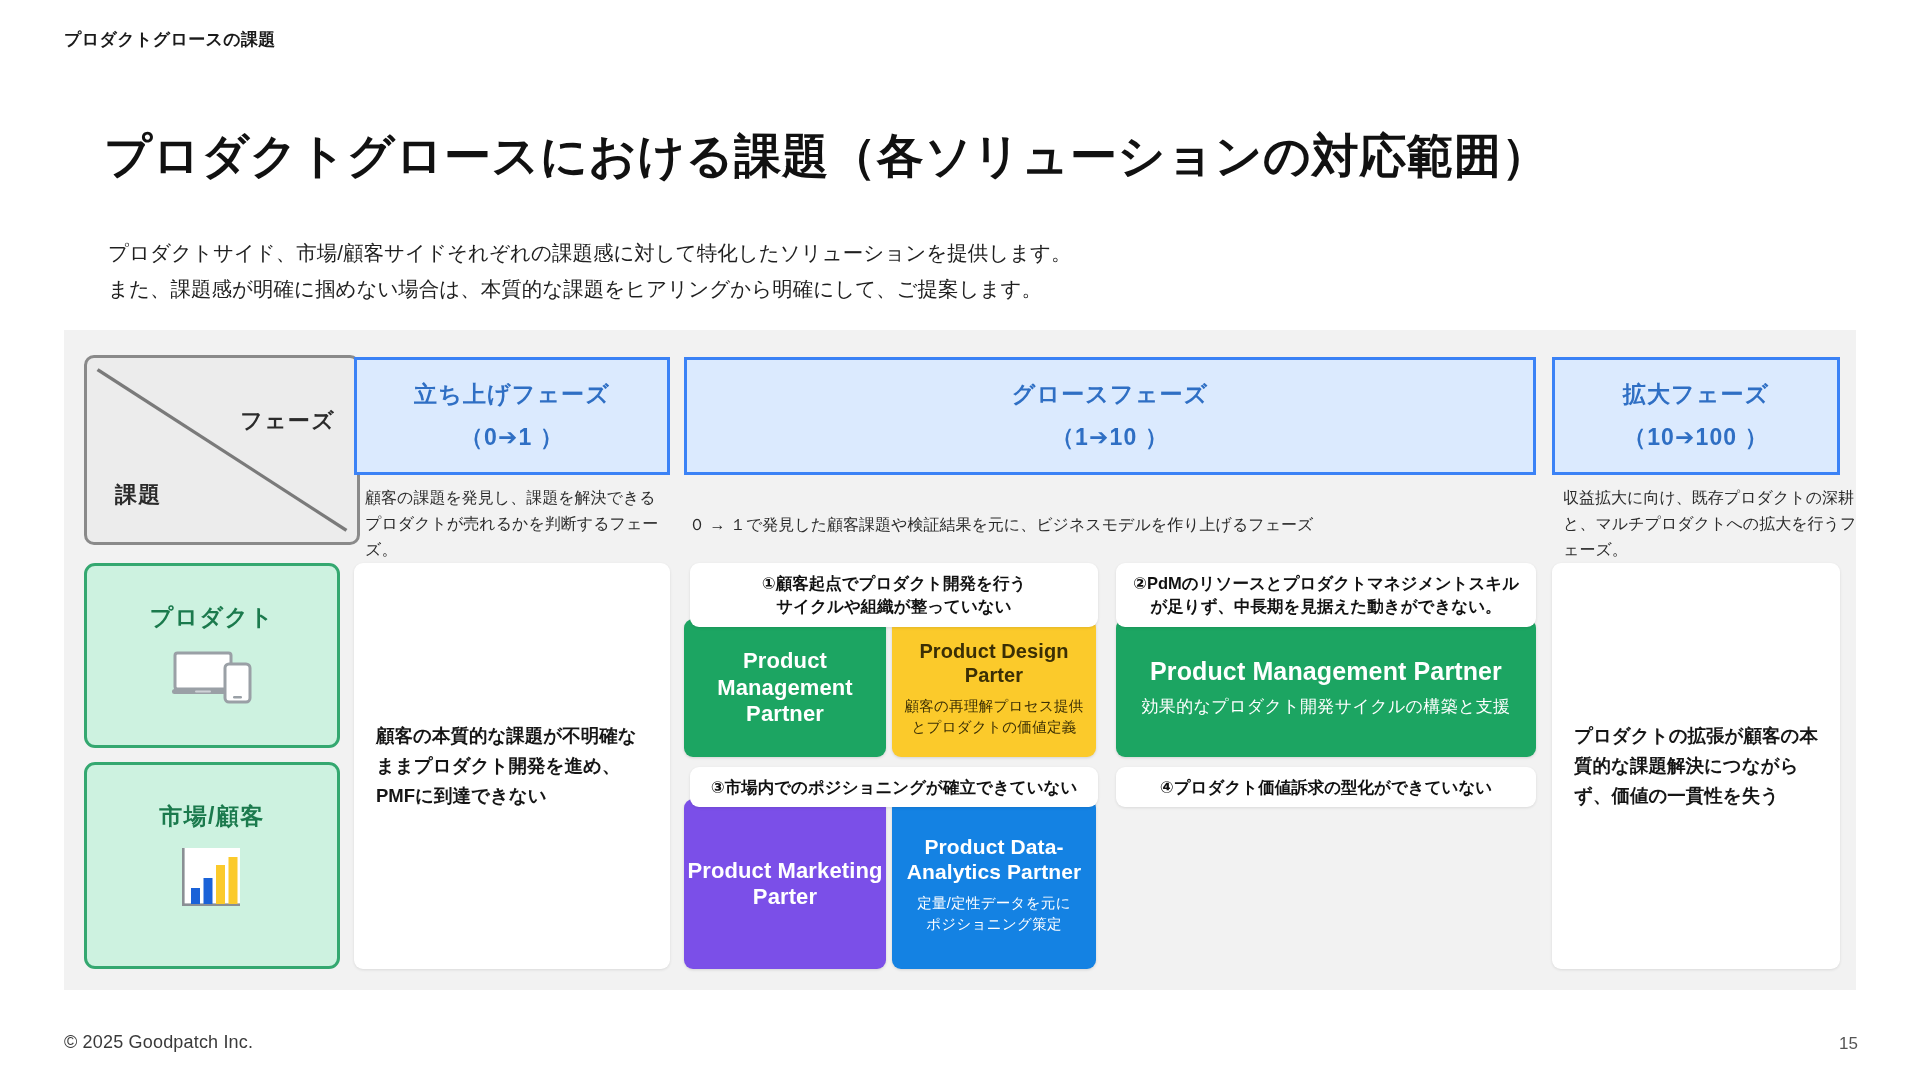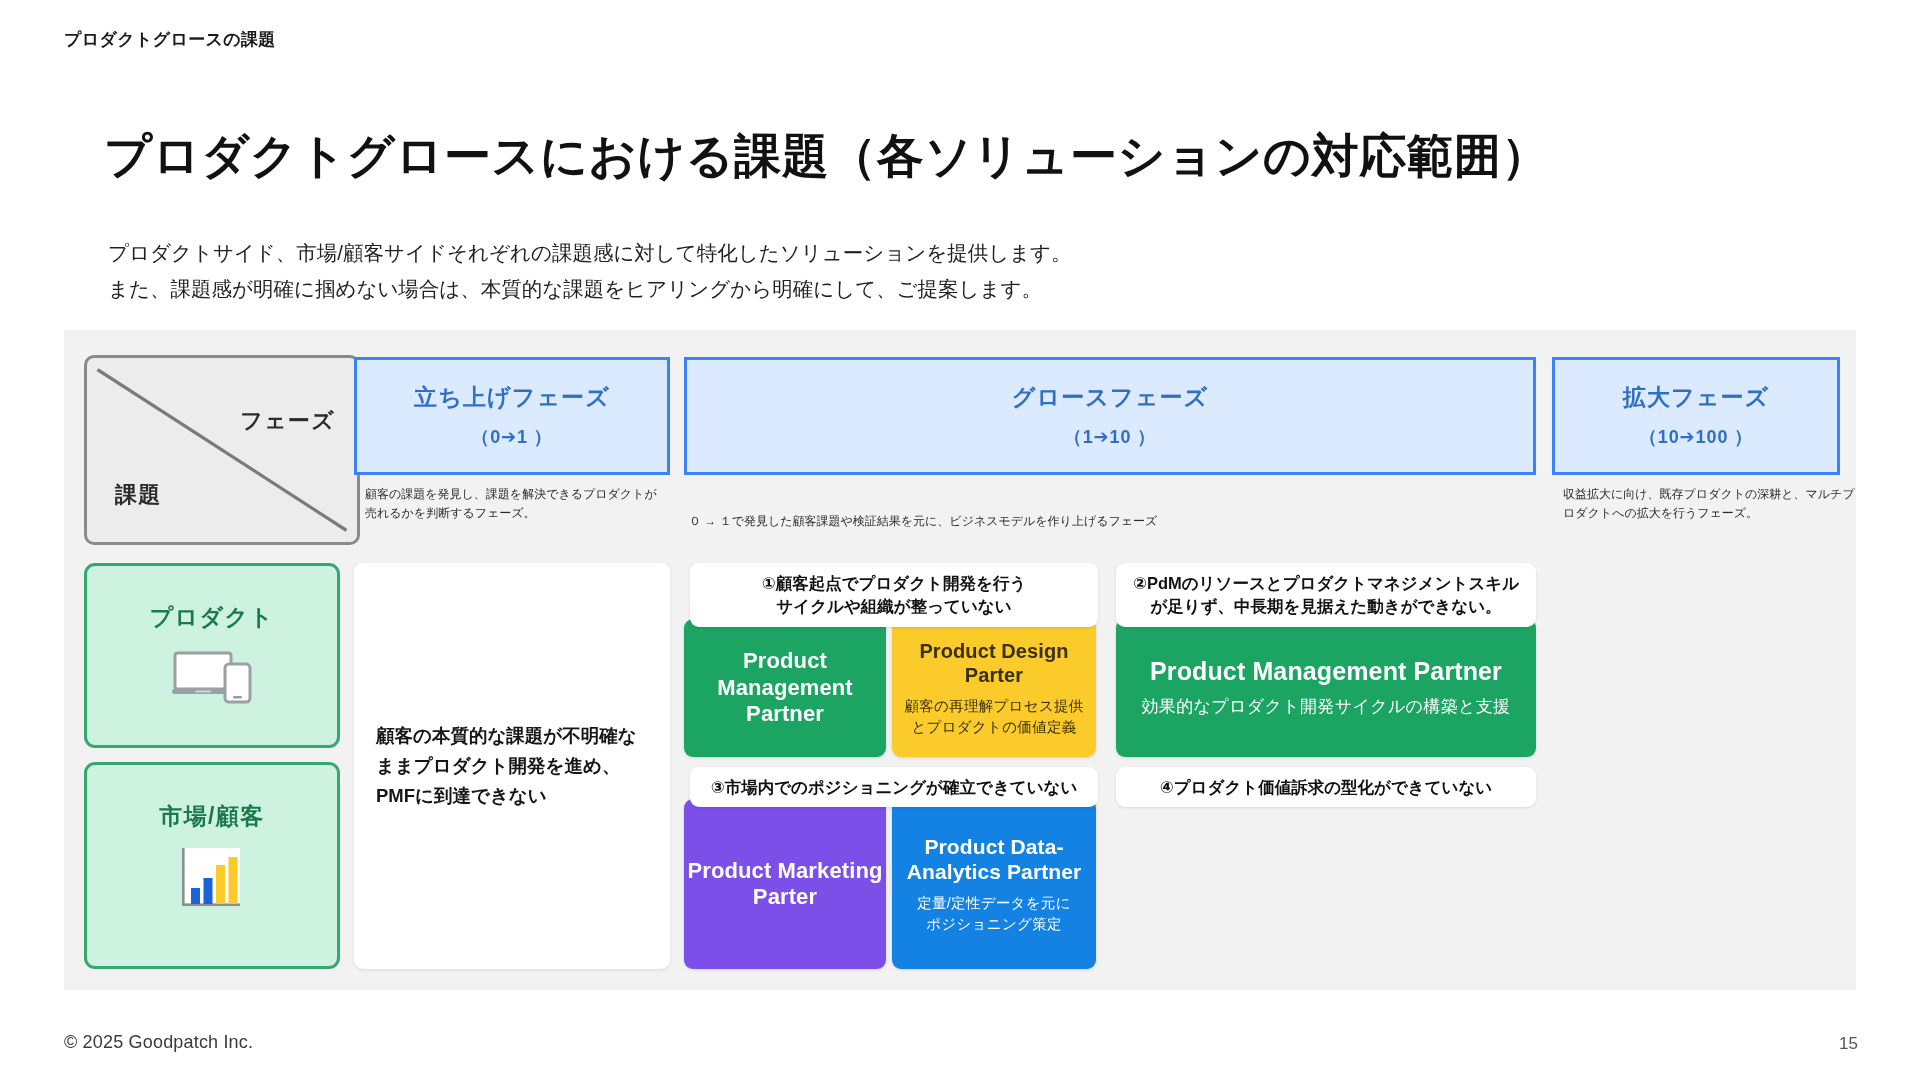--- a/index.html
+++ b/index.html
@@ -54,28 +54,28 @@
     font-size: 22px; font-weight: 700; color: #2b2b2b; letter-spacing: .06em;
   }
 
   
   .phase {
     background: #dbeafe; border: 3px solid #3b82f6; border-radius: 0;
     display: flex; flex-direction: column; align-items: center; justify-content: center;
     color: #2f6fc4; text-align: center; line-height: 1.35;
   }
   .phase .pname { font-size: 23px; font-weight: 700; letter-spacing: .05em; }
-  .phase .prange { font-size: 18px; font-weight: 700; letter-spacing: .05em; margin-top: 12px; }
+  .phase .prange { font-size: 23px; font-weight: 700; letter-spacing: .05em; margin-top: 12px; }
 
   .phase-1 { left: 290px; top: 27px; width: 316px; height: 118px; }
   .phase-2 { left: 620px; top: 27px; width: 852px; height: 118px; }
   .phase-3 { left: 1488px; top: 27px; width: 288px; height: 118px; }
 
   
-  .phase-desc { font-size: 12px; line-height: 1.62; color: #2b2b2b; }
+  .phase-desc { font-size: 16px; line-height: 1.62; color: #2b2b2b; }
   .pd-1 { left: 301px; top: 155px; width: 300px; }
   .pd-2 { left: 625px; top: 182px; width: 845px; text-align: left; }
   .pd-3 { left: 1499px; top: 155px; width: 295px; }
 
   
   .cat {
     background: #cdf2e0; border: 3px solid #34a870; border-radius: 11px;
     display: flex; flex-direction: column; align-items: center;
     width: 256px; left: 20px;
   }
@@ -198,20 +198,23 @@
           <rect x="39" y="19" width="9" height="39" fill="#fbca2b"></rect>
           <rect x="51.5" y="11" width="9" height="47" fill="#fbca2b"></rect>
         </svg>
       </span>
     </div>
 
     <div class="abs white-card wc-left">
       <p>顧客の本質的な課題が不明確なままプロダクト開発を進め、PMFに到達できない</p>
     </div>
 
+    <div class="abs white-card wc-right">
+      <p>プロダクトの拡張が顧客の本質的な課題解決につながらず、価値の一貫性を失う</p>
+    </div>
 
     <div class="grp" style="left:620px; top:233px; width:420px; height:194px;">
       <div class="issue" style="left:6px; top:0; width:408px; height:64px;">
         <span>
           <span>①顧客起点でプロダクト開発を行う</span><br>
           <span>サイクルや組織が整っていない</span>
         </span>
       </div>
       <div class="sol" style="left:0; top:56px; width:202px; height:138px; background:#1CA562; color:#ffffff;">
         <div class="sol-title" style="font-size:22px;">Product Management Partner</div>

